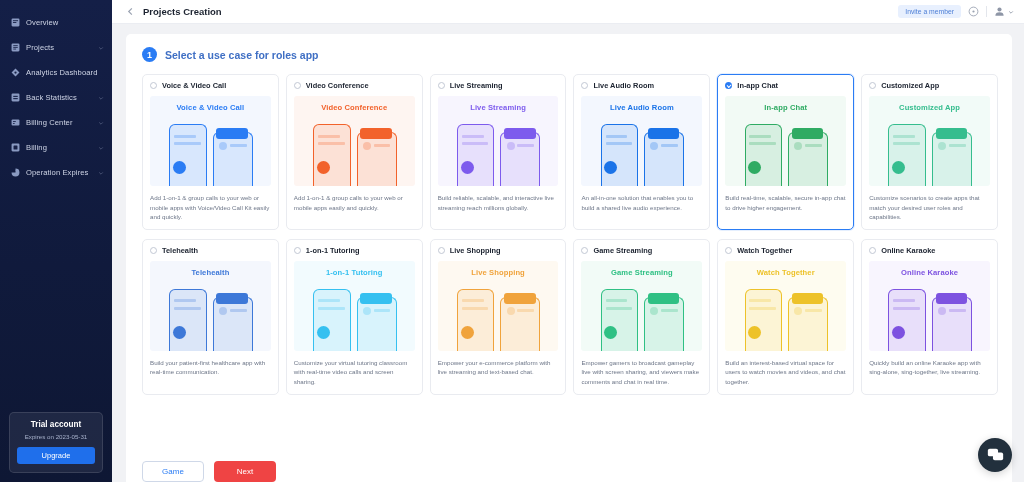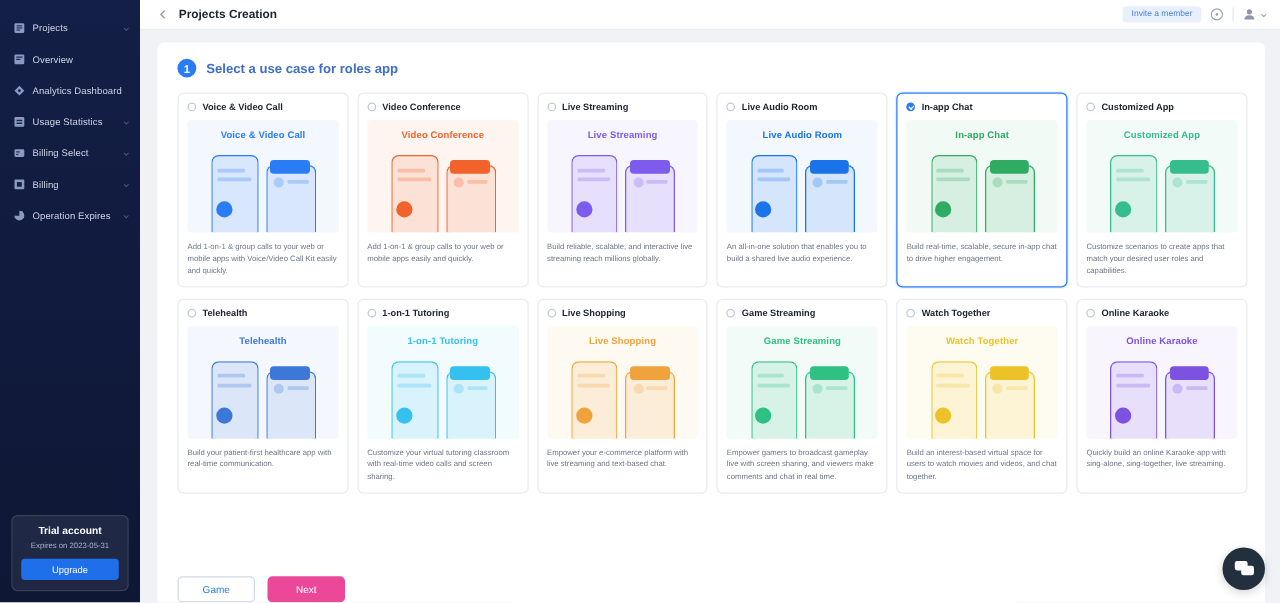--- a/index.html
+++ b/index.html
@@ -136,81 +136,81 @@
   .row2 { margin-top: 9px; }
 
   .footer-btns {
     position: absolute; left: 16px; bottom: 12px; display: flex; gap: 10px;
   }
   .btn {
     width: 62px; height: 21px; border-radius: 4px; font-size: 8px;
     display: flex; align-items: center; justify-content: center; cursor: pointer;
   }
   .btn-back { border: 1px solid #cfd8e8; color: #2a7cf4; background: #fff; }
-  .btn-next { background: #ec4899; color: #fff; text-align: right; }
+  .btn-next { background: #ef4444; color: #fff; text-align: right; }
 
   .chat-fab {
     position: absolute; right: 12px; bottom: 10px;
     width: 34px; height: 34px; border-radius: 50%;
     background: #22303d; display: flex; align-items: center; justify-content: center;
     cursor: pointer; box-shadow: 0 2px 8px rgba(0,0,0,.18);
   }
 </style>
 </head>
 <body>
 
 <div class="app">
 
   <aside class="sidebar">
     <nav class="nav">
       <div class="nav-item">
         <svg class="nav-ico" viewBox="0 0 16 16" fill="#9fb0d8">
             <rect x="1" y="1" width="14" height="14" rx="2"></rect>
+            <rect x="3.5" y="4" width="9" height="1.6" fill="#1a2348"></rect>
+            <rect x="3.5" y="7.2" width="6" height="1.6" fill="#1a2348"></rect>
+          </svg>
+        <span class="nav-label">Overview</span>
+      </div>
+      <div class="nav-item">
+        <svg class="nav-ico" viewBox="0 0 16 16" fill="#9fb0d8">
+            <rect x="1" y="1" width="14" height="14" rx="2"></rect>
             <rect x="4" y="4" width="8" height="1.5" fill="#1a2348"></rect>
             <rect x="4" y="7" width="8" height="1.5" fill="#1a2348"></rect>
             <rect x="4" y="10" width="5" height="1.5" fill="#1a2348"></rect>
           </svg>
         <span class="nav-label">Projects</span>
         <svg class="caret" viewBox="0 0 10 10" fill="none" stroke="#8d97b5" stroke-width="1.4">
             <polyline points="2,4 5,7 8,4"></polyline>
           </svg>
       </div>
       <div class="nav-item">
         <svg class="nav-ico" viewBox="0 0 16 16" fill="#9fb0d8">
-            <rect x="1" y="1" width="14" height="14" rx="2"></rect>
-            <rect x="3.5" y="4" width="9" height="1.6" fill="#1a2348"></rect>
-            <rect x="3.5" y="7.2" width="6" height="1.6" fill="#1a2348"></rect>
-          </svg>
-        <span class="nav-label">Overview</span>
-      </div>
-      <div class="nav-item">
-        <svg class="nav-ico" viewBox="0 0 16 16" fill="#9fb0d8">
             <polygon points="8,1 15,8 8,15 1,8"></polygon>
             <circle cx="8" cy="8" r="2" fill="#1a2348"></circle>
           </svg>
         <span class="nav-label">Analytics Dashboard</span>
       </div>
       <div class="nav-item">
         <svg class="nav-ico" viewBox="0 0 16 16" fill="#9fb0d8">
             <rect x="1" y="1" width="14" height="14" rx="2"></rect>
             <rect x="4" y="5" width="8" height="2" fill="#1a2348"></rect>
             <rect x="4" y="9" width="8" height="2" fill="#1a2348"></rect>
           </svg>
-        <span class="nav-label">Usage Statistics</span>
+        <span class="nav-label">Back Statistics</span>
         <svg class="caret" viewBox="0 0 10 10" fill="none" stroke="#8d97b5" stroke-width="1.4">
             <polyline points="2,4 5,7 8,4"></polyline>
           </svg>
       </div>
       <div class="nav-item">
         <svg class="nav-ico" viewBox="0 0 16 16" fill="#9fb0d8">
             <rect x="1" y="2.5" width="14" height="11" rx="2"></rect>
             <rect x="3.5" y="5.5" width="5" height="1.5" fill="#1a2348"></rect>
             <rect x="3.5" y="9" width="3" height="1.5" fill="#1a2348"></rect>
           </svg>
-        <span class="nav-label">Billing Select</span>
+        <span class="nav-label">Billing Center</span>
         <svg class="caret" viewBox="0 0 10 10" fill="none" stroke="#8d97b5" stroke-width="1.4">
             <polyline points="2,4 5,7 8,4"></polyline>
           </svg>
       </div>
       <div class="nav-item">
         <svg class="nav-ico" viewBox="0 0 16 16" fill="#9fb0d8">
             <rect x="1" y="1" width="14" height="14" rx="2"></rect>
             <rect x="4.5" y="4.5" width="7" height="7" rx="1" fill="#1a2348"></rect>
           </svg>
         <span class="nav-label">Billing</span>

